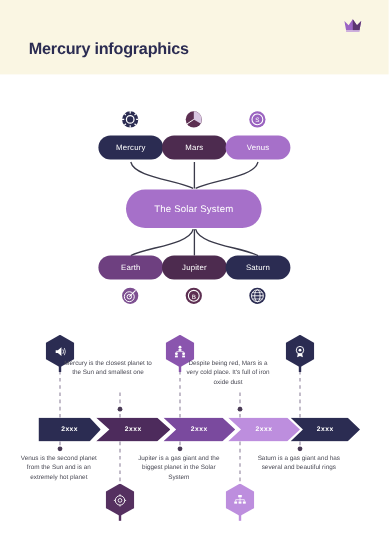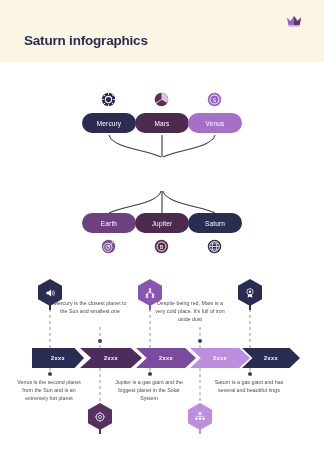--- a/index.html
+++ b/index.html
@@ -64,21 +64,21 @@
     color:#ffffff;font-size:5.6px;font-weight:bold;letter-spacing:.4px;
     clip-path:polygon(0% 0%,82% 0%,100% 50%,82% 100%,0% 100%,18% 50%);
   }
   .chev.first{clip-path:polygon(0% 0%,82% 0%,100% 50%,82% 100%,0% 100%);}
   .dashes{position:absolute;left:0;top:0;width:324px;height:183px;}
 </style>
 </head>
 <body>
 
 <div class="header">
-  <div class="header-title">Saturn infographics</div>
+  <div class="header-title">Mercury infographics</div>
   <svg class="crown-icon" viewBox="0 0 24 20">
     <path d="M2 5 L7 10 L12 3 L17 10 L22 5 L20 16 L4 16 Z" fill="#9b64c4"></path>
     <path d="M12 3 L17 10 L22 5 L20 16 L12 16 Z" fill="#5b3570"></path>
     <rect x="4" y="16" width="16" height="2" fill="#c9a8dd"></rect>
   </svg>
 </div>
 
 <div class="diagram">
 
   <svg class="connectors" viewBox="0 0 324 205">
@@ -124,20 +124,23 @@
   <div class="pill pill-top" style="left:82px;background:#2b2c52;">
     <span>Mercury</span>
   </div>
   <div class="pill pill-top" style="left:135px;background:#4d2b4f;">
     <span>Mars</span>
   </div>
   <div class="pill pill-top" style="left:188px;background:#a670c9;">
     <span>Venus</span>
   </div>
 
+  <div class="pill pill-center">
+    <span>The Solar System</span>
+  </div>
 
   <div class="pill pill-bottom" style="left:82px;background:#6e4080;">
     <span>Earth</span>
   </div>
   <div class="pill pill-bottom" style="left:135px;background:#4d2b4f;">
     <span>Jupiter</span>
   </div>
   <div class="pill pill-bottom" style="left:188px;background:#2b2c52;">
     <span>Saturn</span>
   </div>

